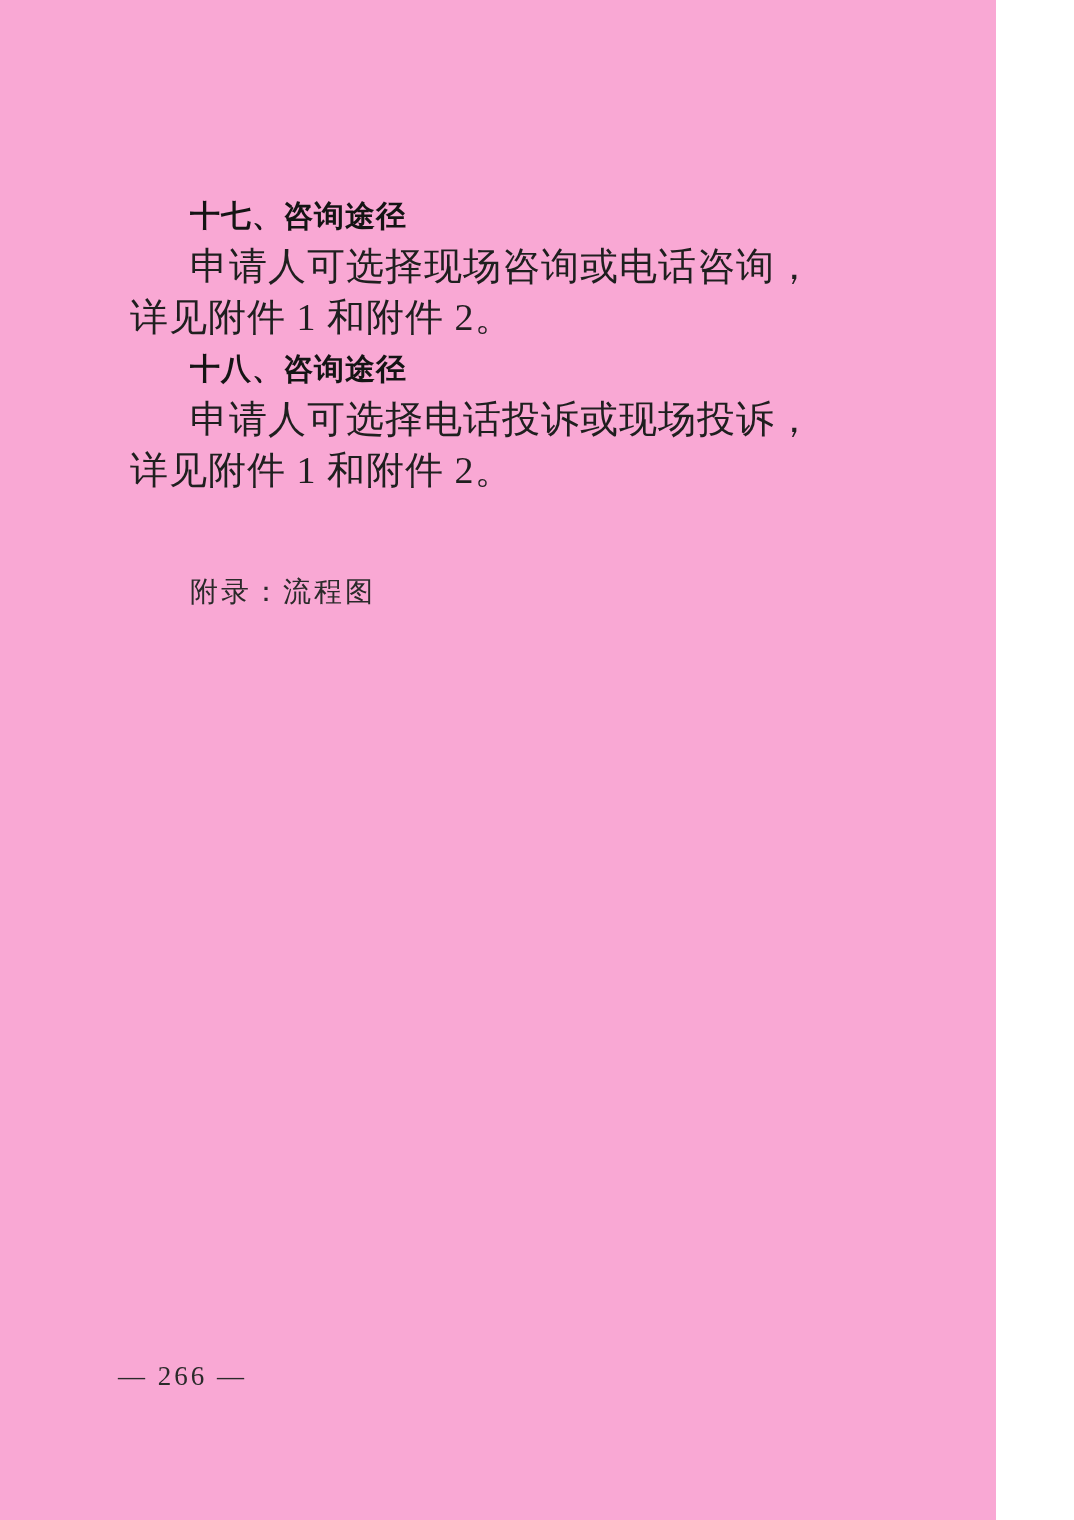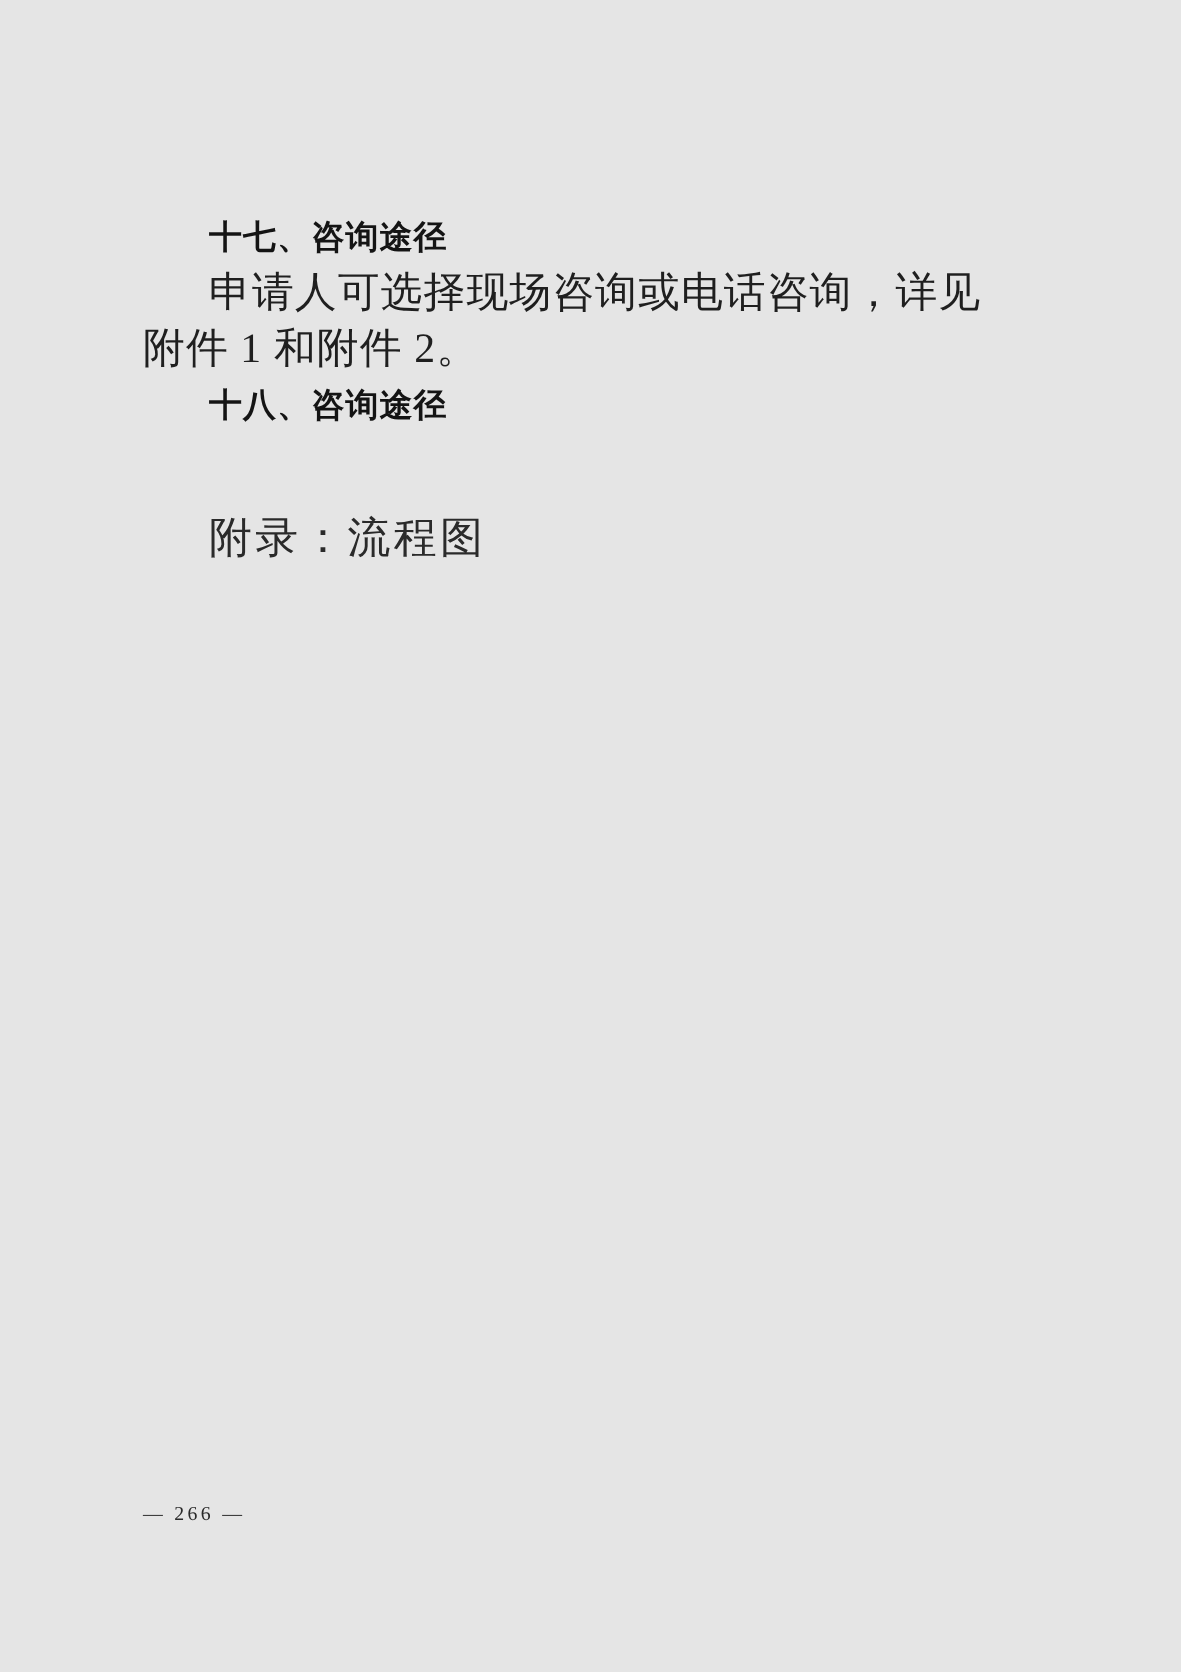--- a/index.html
+++ b/index.html
@@ -2,23 +2,23 @@
 <html><head>
 <meta charset="utf-8">
 <style>
   html, body {
     margin: 0;
     padding: 0;
     background: #ffffff;
   }
   .page {
     position: relative;
-    width: 1074px;
+    width: 996px;
     height: 1520px;
-    background: #e5e5e5;
+    background: #f9a8d4;
     color: #1a1a1a;
     overflow: hidden;
     font-family: "Liberation Serif", "DejaVu Serif", serif;
   }
   .content {
     position: absolute;
     top: 190px;
     left: 130px;
     right: 150px;
   }
@@ -39,51 +39,52 @@
     font-size: 38px;
     line-height: 51px;
     letter-spacing: 1px;
     text-indent: 60px;
     color: #1f1f1f;
   }
   .appendix-line {
     margin: 70px 0 0 0;
     font-family: "Liberation Serif", "DejaVu Serif", serif;
     font-weight: 400;
-    font-size: 39px;
+    font-size: 28px;
     line-height: 51px;
     letter-spacing: 3px;
     text-indent: 60px;
     color: #2a2a2a;
   }
   .page-number {
     position: absolute;
-    left: 130px;
+    left: 118px;
     top: 1360px;
     font-family: "Liberation Serif", "DejaVu Serif", serif;
-    font-size: 18px;
+    font-size: 27px;
     line-height: 32px;
     letter-spacing: 3px;
     color: #2a2a2a;
     white-space: pre;
   }
 </style>
 </head>
 <body>
 
 <div class="page">
   <div class="content">
 
     <div>
       <h2 class="section-heading">十七、咨询途径</h2>
       <p class="section-paragraph">申请人可选择现场咨询或电话咨询，详见附件 1 和附件 2。</p>
     </div>
 
     <div>
       <h2 class="section-heading">十八、咨询途径</h2>
+      <p class="section-paragraph">申请人可选择电话投诉或现场投诉，详见附件 1 和附件 2。</p>
     </div>
 
     <div>
     </div>
 
     <div>
     </div>
 
     <p class="appendix-line">附录：流程图</p>
 

